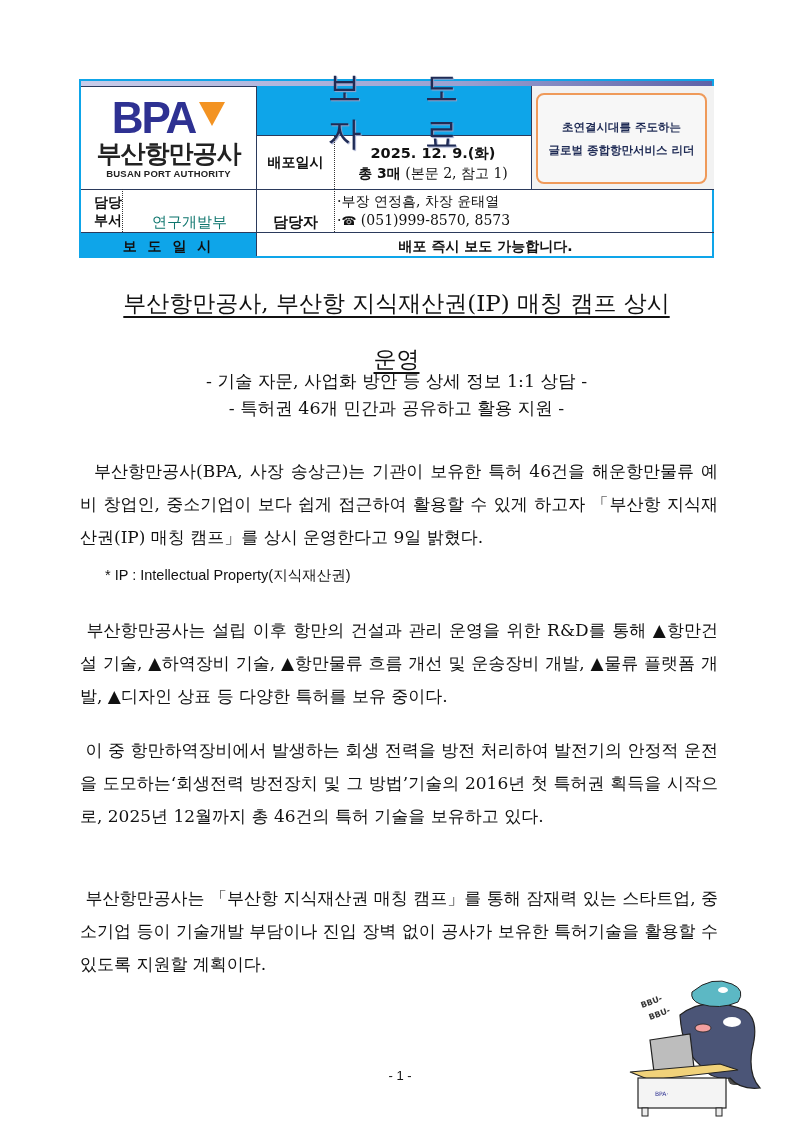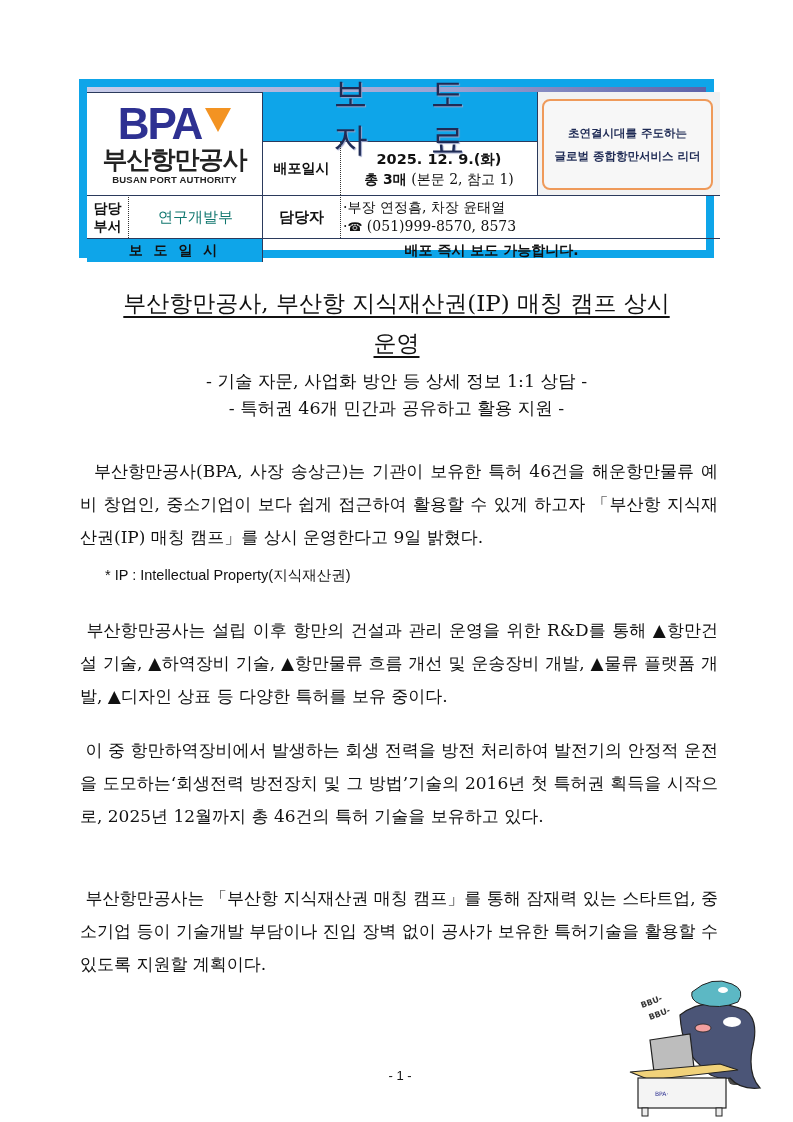--- a/index.html
+++ b/index.html
@@ -1,26 +1,26 @@
 <!DOCTYPE html>
 <html><head>
 <meta charset="utf-8">
 <style>
   html, body { margin:0; padding:0; background:#ffffff; }
   body { width:793px; height:1122px; position:relative; overflow:hidden;
          font-family:"DejaVu Serif", "Liberation Serif", serif; color:#111; }
   .abs { position:absolute; }
 
   
-  #hdr { left:79px; top:79px; width:635px; height:179px; border:8px solid #0ea5e9; box-sizing:border-box; }
+  #hdr { left:79px; top:79px; width:635px; height:179px; border:2px solid #0ea5e9; box-sizing:border-box; }
   .strip { left:0; top:0; width:100%; height:5px;
            background:linear-gradient(90deg,#c9cdea 0%,#9aa0d0 60%,#5e62a8 100%); border-bottom:1px solid #2b3a5c; }
   .cell { position:absolute; box-sizing:border-box; display:flex; align-items:center; justify-content:center; text-align:center; }
   .bl { border-left:1px solid #2b3a5c; }
-  .bt { border-top:1px solid #2b3a5c; }
+  .bt { border-top:1px solid #2b3a5c;align-items:flex-end; }
   .dl { border-left:1px dotted #333; }
   .sans { font-family:"DejaVu Sans", "Liberation Sans", sans-serif; }
   .bold { font-weight:bold; }
   .lightblue { background:#0ea5e9; }
 
   .logo-bpa { font-family:"Liberation Sans", "DejaVu Sans", sans-serif; font-weight:bold; font-size:44px; color:#2e3192; letter-spacing:-2px; line-height:44px; }
   .logo-tri { width:0; height:0; border-left:13px solid transparent; border-right:13px solid transparent; border-top:24px solid #f39322; display:inline-block; margin-left:4px; vertical-align:top; margin-top:6px; }
   .logo-ko { font-family:"DejaVu Sans", sans-serif; font-weight:bold; font-size:25px; color:#222; letter-spacing:-1px; line-height:28px; }
   .logo-en { font-family:"Liberation Sans", sans-serif; font-weight:bold; font-size:9.5px; color:#222; letter-spacing:0.2px; }
 
@@ -81,21 +81,21 @@
     <span>·부장 연정흠, 차장 윤태열</span>
     <span><span>·</span><span style="font-size:12px;">☎</span><span> (051)999-8570, 8573</span></span>
   </div>
 
   <div class="cell bt lightblue sans bold" style="left:0; top:151px; width:175px; height:24px; font-size:14px; letter-spacing:3px;">보 도 일 시</div>
   <div class="cell bt bl sans bold" style="left:175px; top:151px; width:458px; height:24px; font-size:14px;">배포 즉시 보도 가능합니다.</div>
 </div>
 
 <div class="abs title-main" style="top:286px;">
   <div class="ul">부산항만공사, 부산항 지식재산권(IP) 매칭 캠프 상시 </div>
-  <div style="margin-top:6px;"><span class="ul">운영</span></div>
+  <div style="margin-top:22px;"><span class="ul">운영</span></div>
 </div>
 <div class="abs subtitle" style="top:368px;">
   <div>- 기술 자문, 사업화 방안 등 상세 정보 1:1 상담 -</div>
   <div>- 특허권 46개 민간과 공유하고 활용 지원 -</div>
 </div>
 
 <div class="abs para" style="top:455px; white-space:pre-wrap;">  부산항만공사(BPA, 사장 송상근)는 기관이 보유한 특허 46건을 해운항만물류 예비 창업인, 중소기업이 보다 쉽게 접근하여 활용할 수 있게 하고자 「부산항 지식재산권(IP) 매칭 캠프」를 상시 운영한다고 9일 밝혔다.</div>
 <div class="abs note" style="top:566px;">* IP : Intellectual Property(지식재산권)</div>
 <div class="abs para" style="top:614px; white-space:pre-wrap;"> 부산항만공사는 설립 이후 항만의 건설과 관리 운영을 위한 R&amp;D를 통해 ▲항만건설 기술, ▲하역장비 기술, ▲항만물류 흐름 개선 및 운송장비 개발, ▲물류 플랫폼 개발, ▲디자인 상표 등 다양한 특허를 보유 중이다.</div>
 <div class="abs para" style="top:734px; white-space:pre-wrap;"> 이 중 항만하역장비에서 발생하는 회생 전력을 방전 처리하여 발전기의 안정적 운전을 도모하는‘회생전력 방전장치 및 그 방법’기술의 2016년 첫 특허권 획득을 시작으로, 2025년 12월까지 총 46건의 특허 기술을 보유하고 있다.</div>

